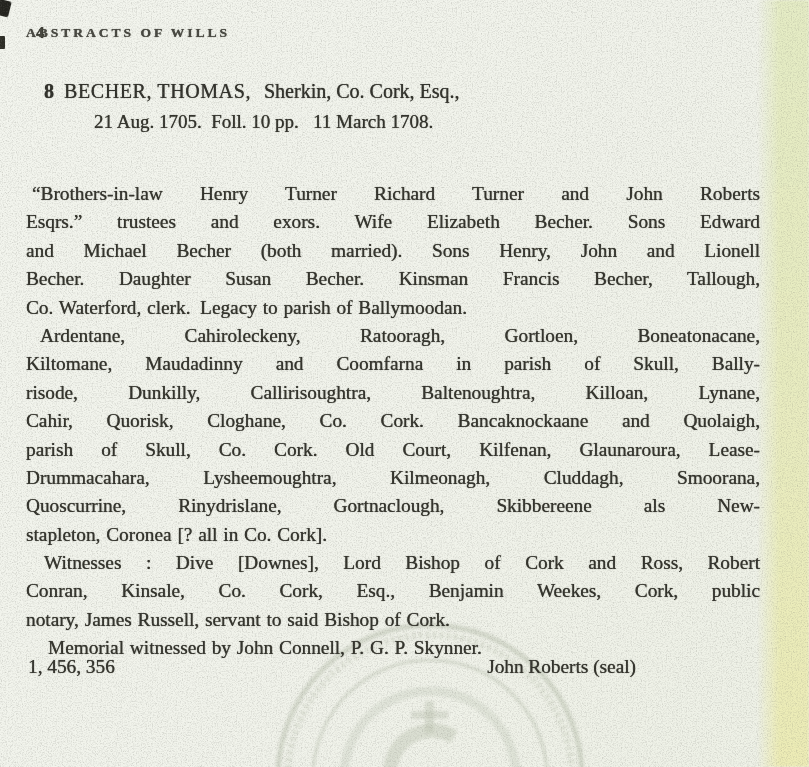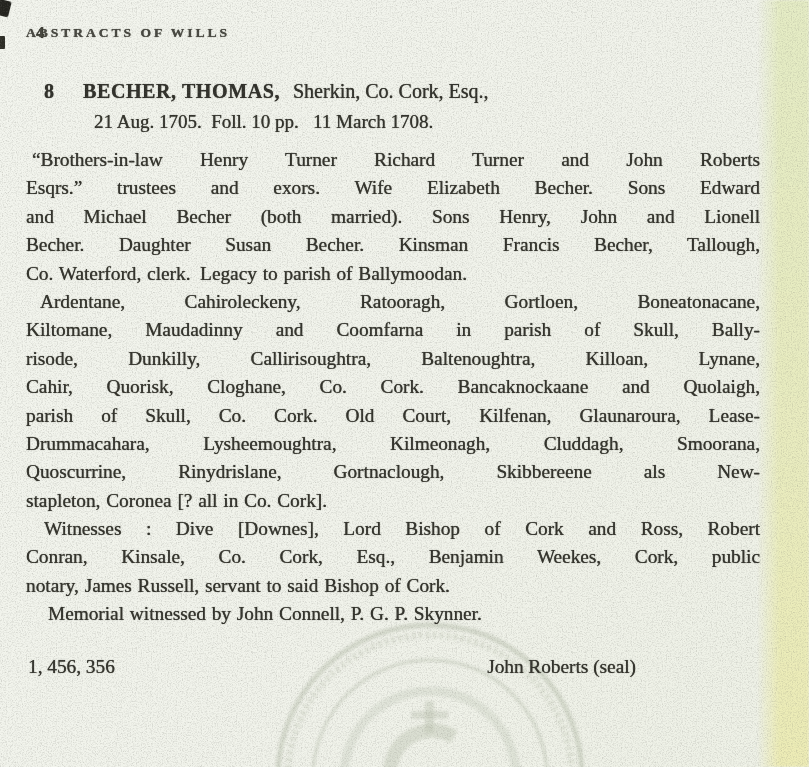--- a/index.html
+++ b/index.html
@@ -22,32 +22,32 @@
 
   .soft { filter: blur(0.32px); }
   .fz { text-shadow: 0 0 0.9px rgba(54,54,46,0.85), 0.3px 0.3px 0.6px rgba(54,54,46,0.35); }
 
   .pageno { position:absolute; left:36px; top:23px; font-size:17px; font-weight:bold; color:#3c3c33; }
   .runhead { position:absolute; left:26px; top:25px; width:724px; text-align:left;
     font-size:13.5px; font-weight:bold; letter-spacing:3px; color:#474740; }
 
   .heading { position:absolute; left:26px; top:80px; width:734px; font-size:20px; color:#30302a; white-space:nowrap; }
   .heading .eno  { font-weight:bold; margin-left:18px; }
-  .heading .enam { font-weight:bold; letter-spacing:0.6px; margin-left:24px; }
+  .heading .enam { font-weight:normal; letter-spacing:0.6px; margin-left:5px; }
   .heading .erst { margin-left:8px; }
 
   .dateline { position:absolute; left:26px; top:111px; width:734px; font-size:19px;
     padding-left:68px; box-sizing:border-box; color:#32322b; }
 
   .bodycol { position:absolute; left:26px; top:146px; width:734px; font-size:19.3px;
     color:#32322b; word-spacing:1px; }
   .ln { height:28.4px; line-height:28.4px; text-align:justify; text-align-last:justify;
     text-justify:inter-word; overflow:visible; }
   .ln.last { text-align-last:left; }
-  .ind6  { text-indent:6px; }
+  .ind6  { text-indent:6px;margin-top:34px; }
   .ind14 { text-indent:14px; }
   .ind18 { text-indent:18px; }
   .ind22 { text-indent:22px; }
 
   .footer { position:absolute; left:26px; top:656px; width:734px; font-size:19.3px;
     color:#32322b; display:flex;gap:35px; }
   .footer .ref  { padding-left:2px; }
   .footer .seal { margin-left:auto; margin-right:124px; }
 
   .stamp { position:absolute; left:270px; top:605px; opacity:0.55; pointer-events:none; }

